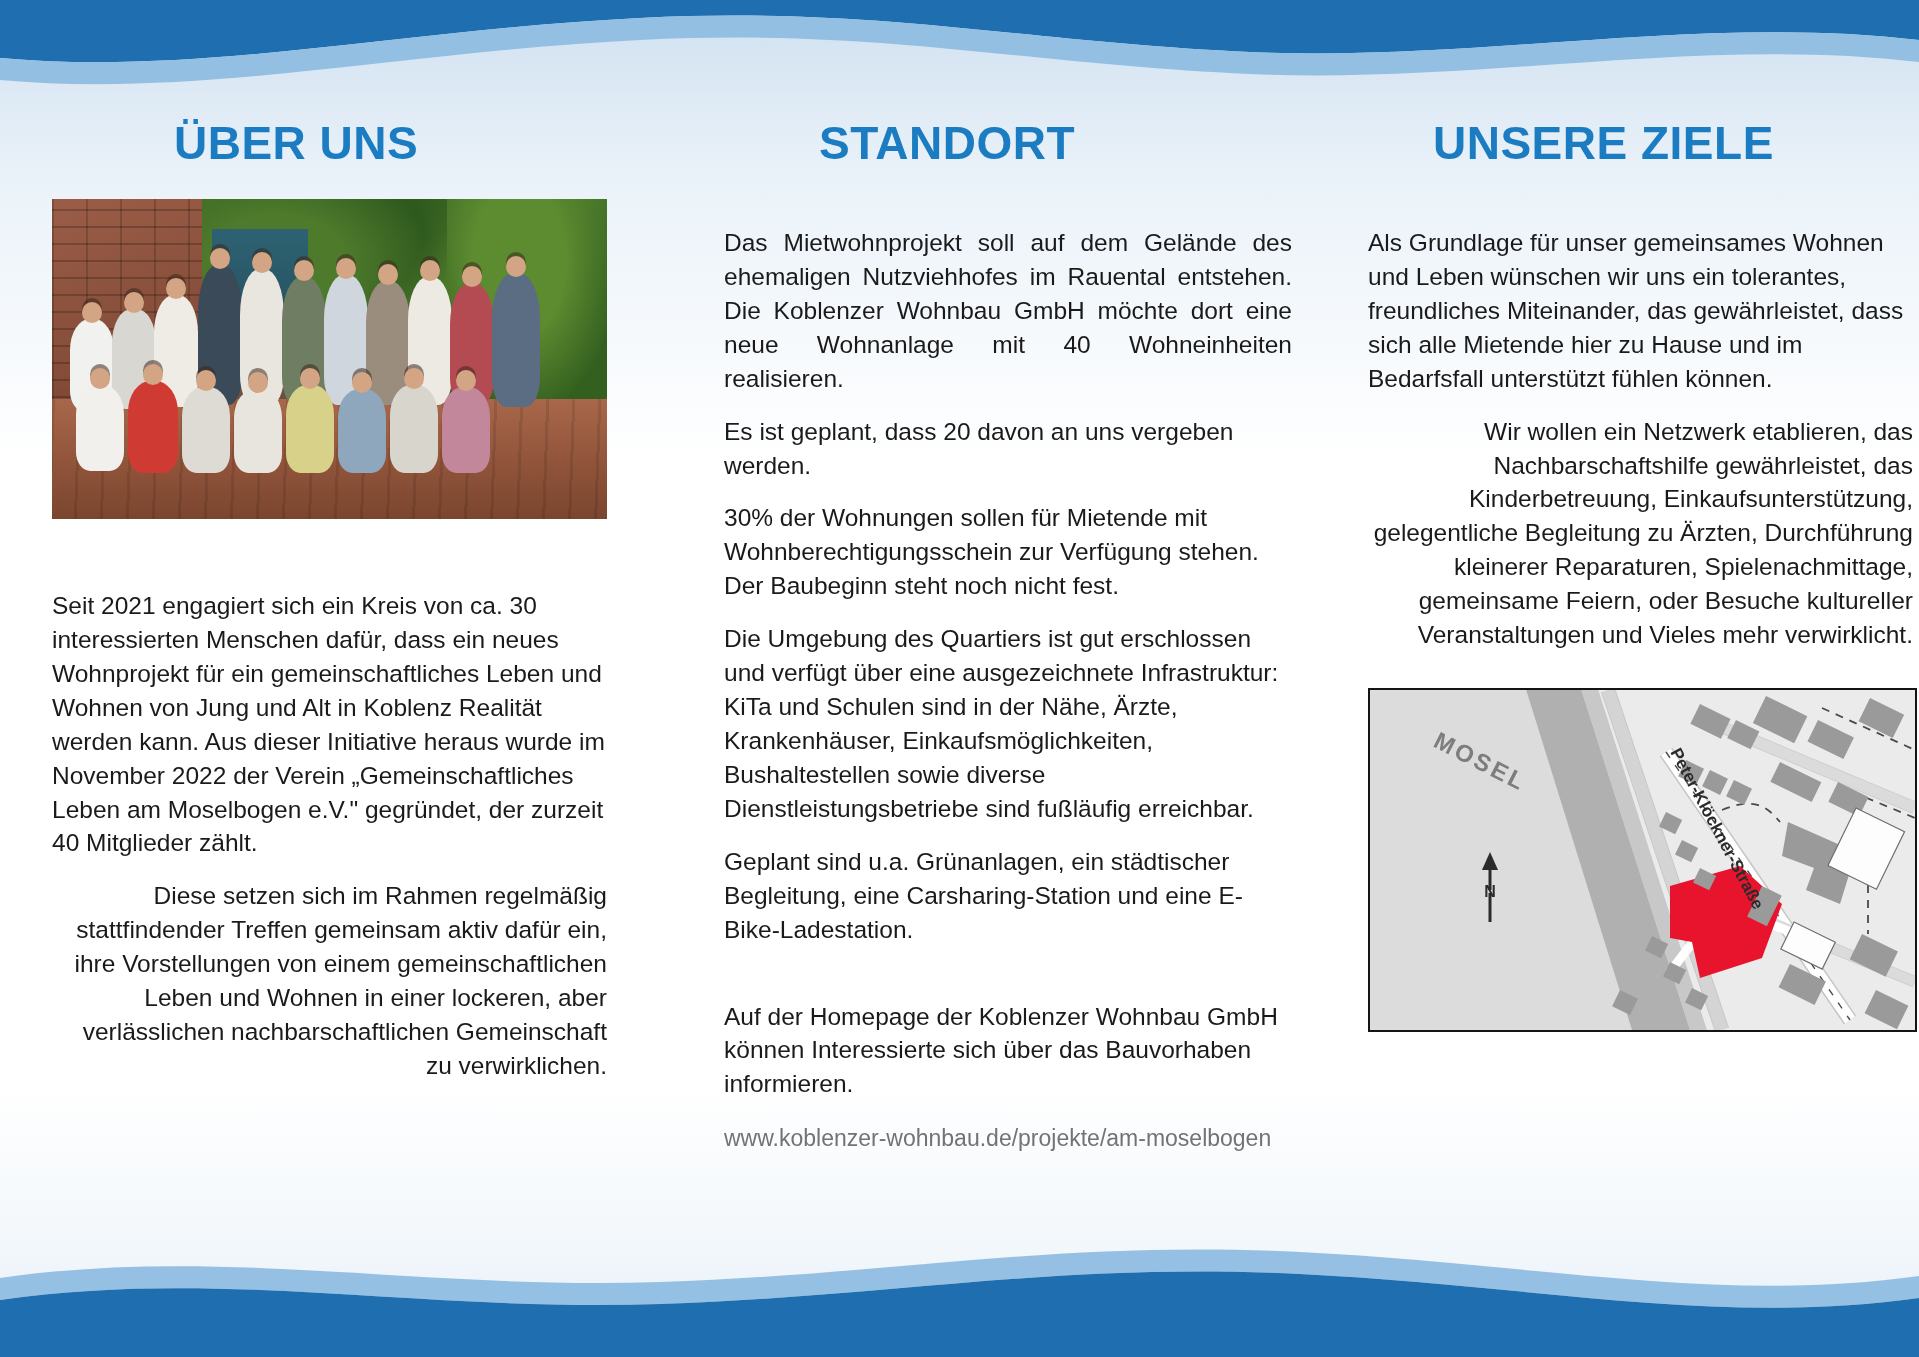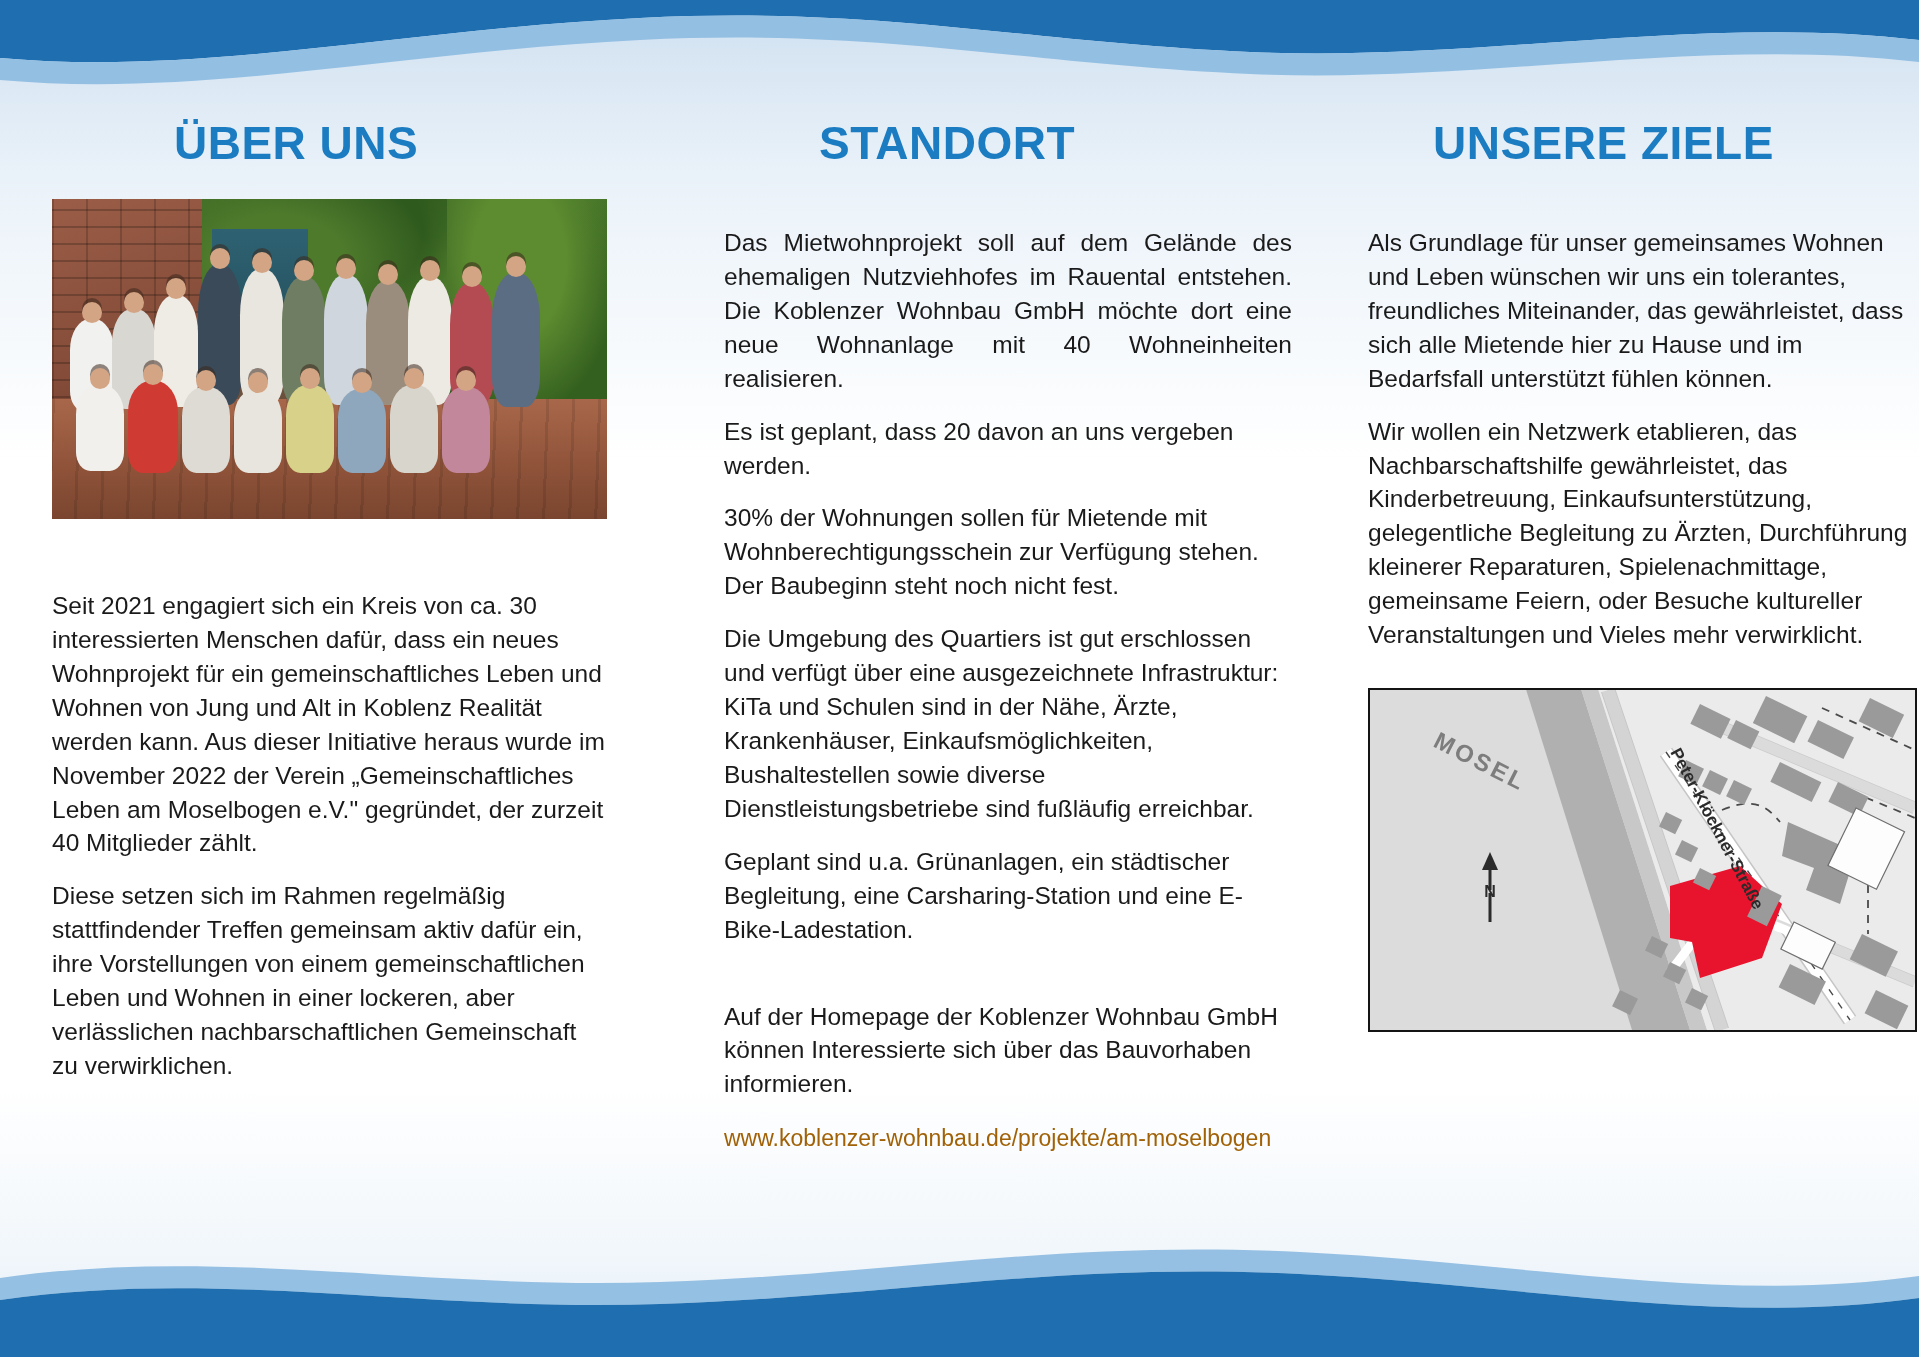--- a/index.html
+++ b/index.html
@@ -71,27 +71,27 @@
 
   p.body {
     margin: 0 0 19px 0;
     font-family: "Liberation Sans", sans-serif;
     font-size: 24.5px;
     line-height: 1.385;
     color: #1a1a1a;
     hyphens: auto;
   }
   p.body.justify { text-align: justify; }
-  p.body.last { margin-bottom: 0; }
+  p.body.last { margin-bottom: 0; text-align: right; }
   p.url {
     margin: 22px 0 0 0;
     font-family: "Liberation Sans", sans-serif;
     font-size: 23px;
     line-height: 1.35;
-    color: #a16207;
+    color: #737373;
     word-break: break-word;
   }
 
   
   .photo-frame {
     width: 555px;
     height: 320px;
     margin: 33px 0 0 0;
     position: relative;
     overflow: hidden;

